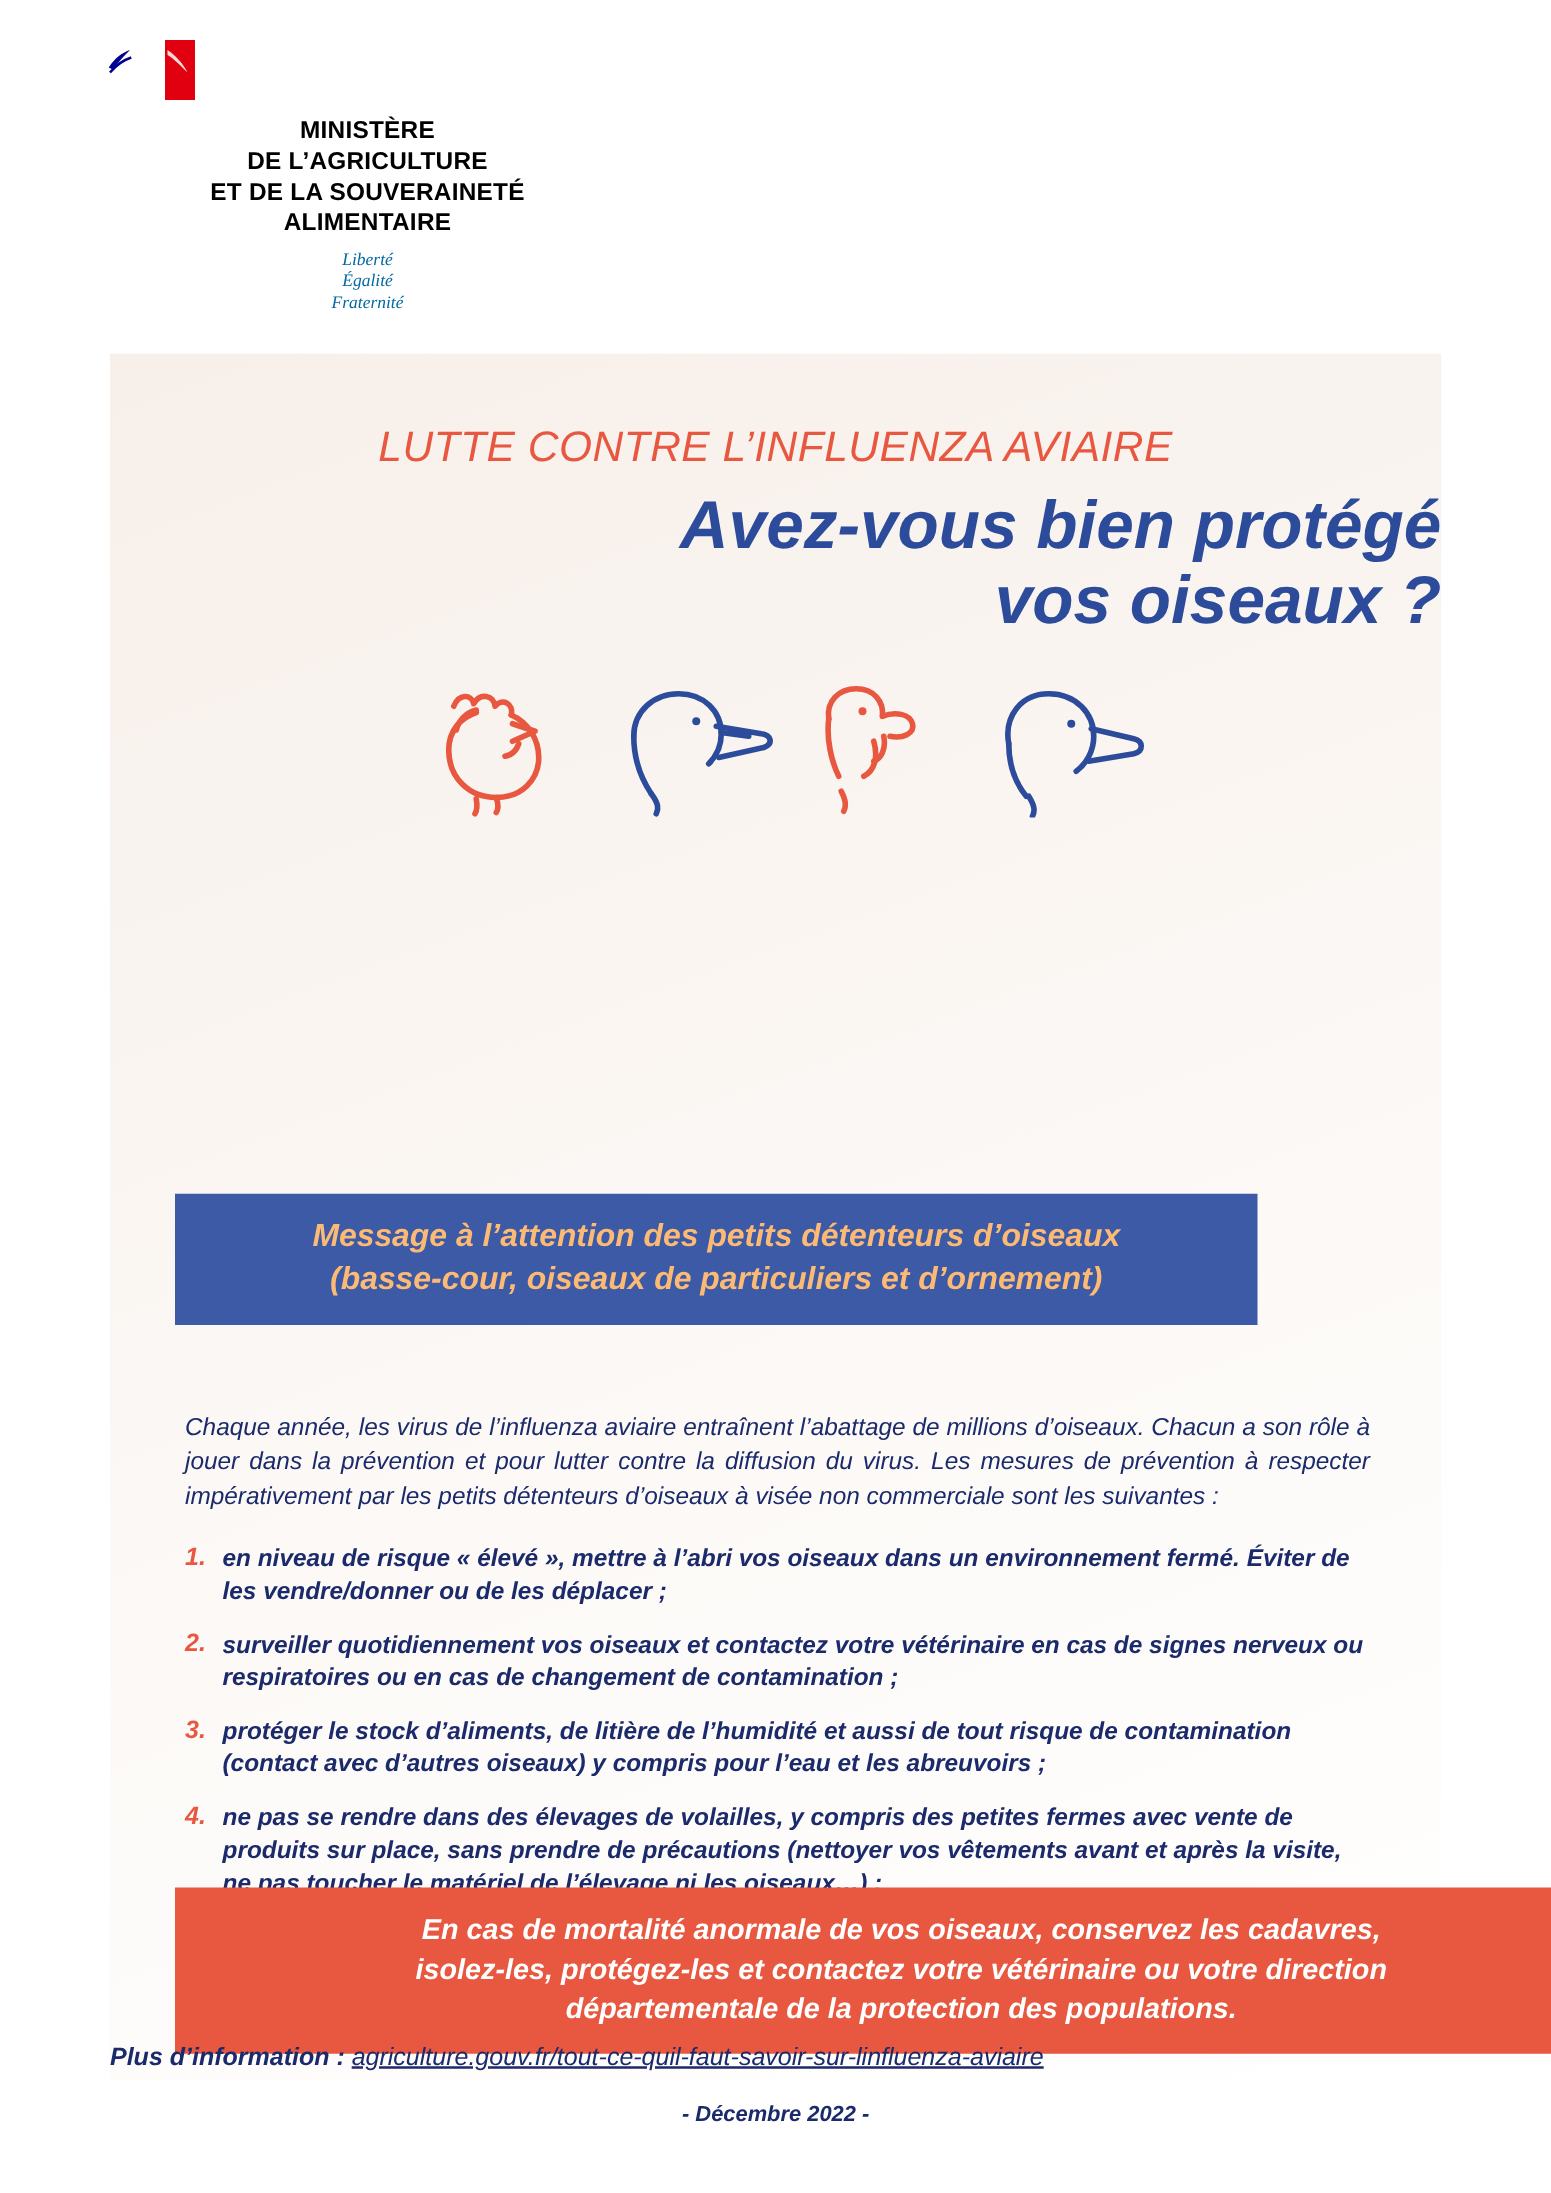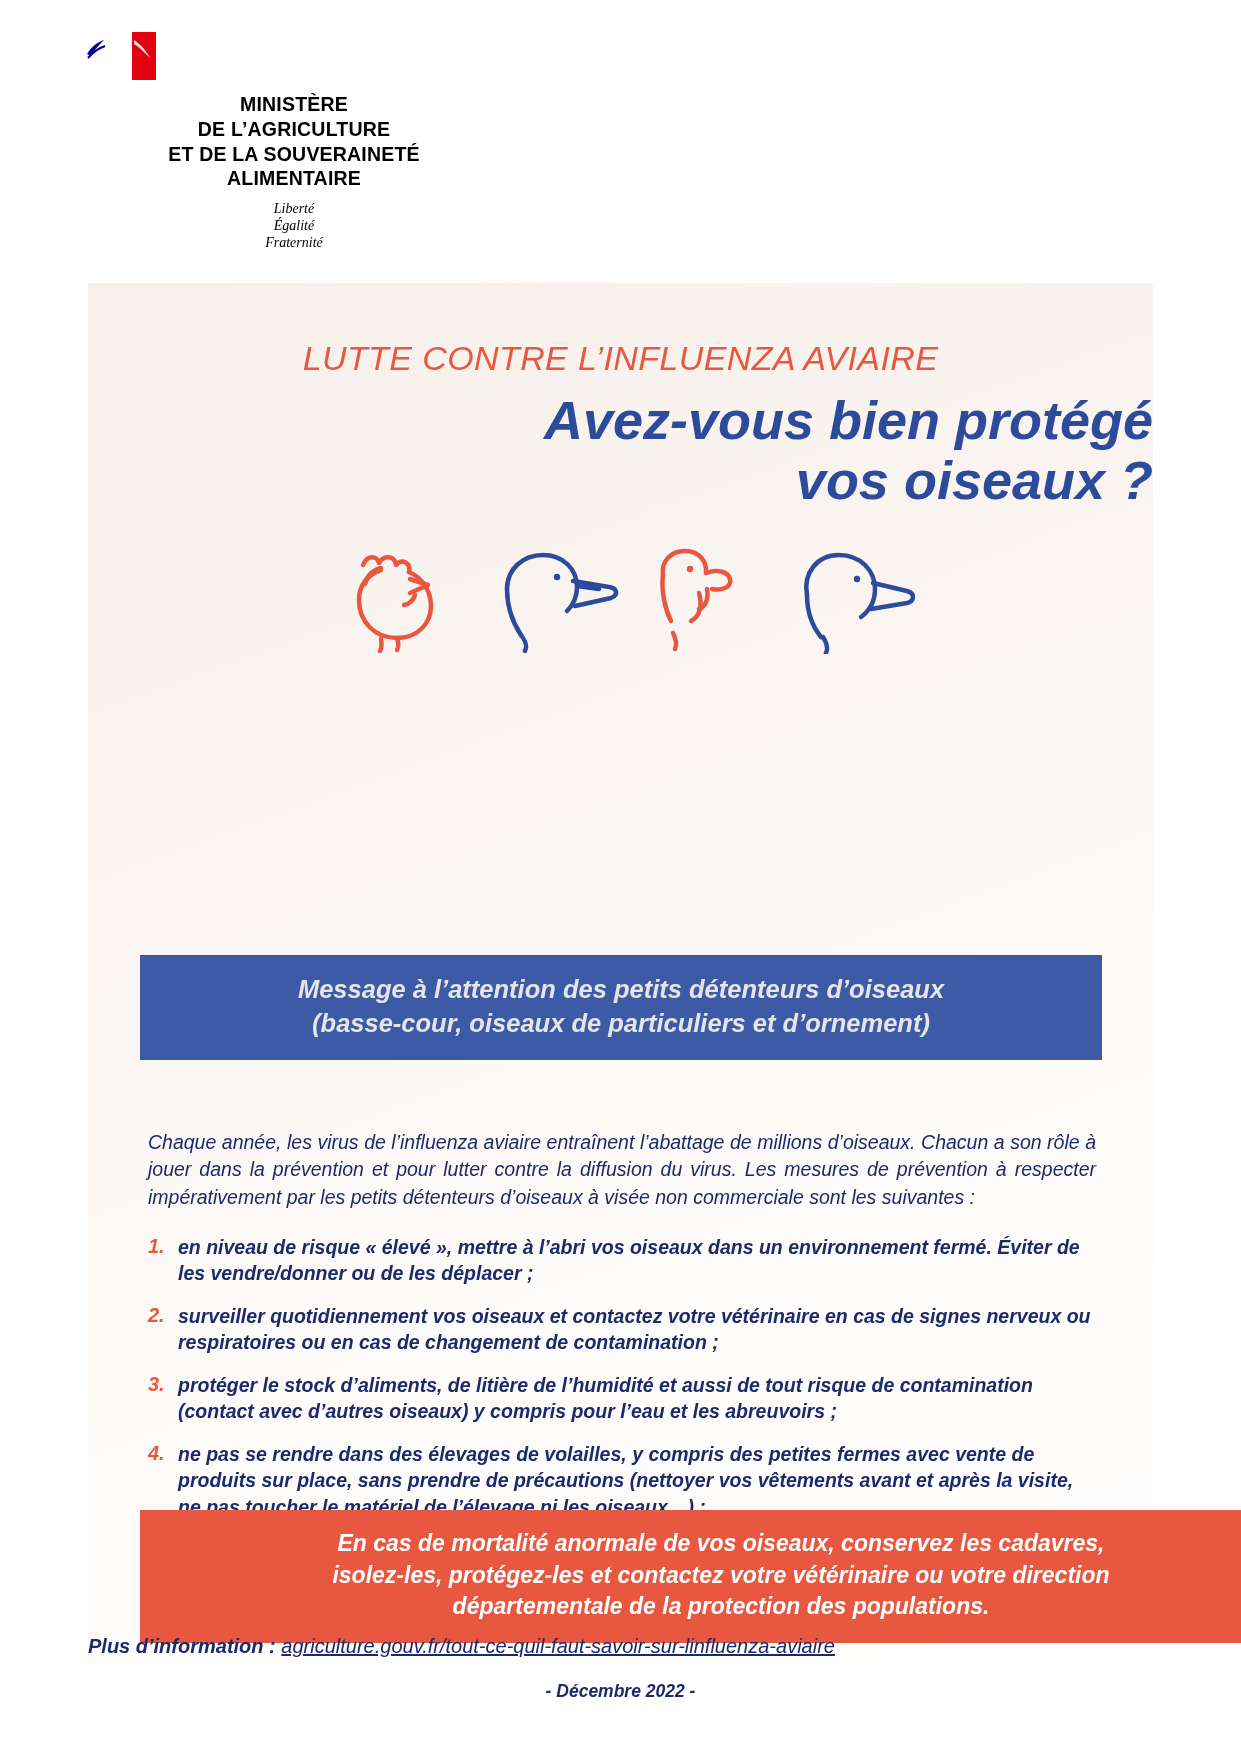--- a/index.html
+++ b/index.html
@@ -39,21 +39,21 @@
     color: #000000;
     text-transform: uppercase;
     white-space: pre-line;
   }
   .devise {
     margin-top: 9px;
     font-family: "Liberation Serif", serif;
     font-style: italic;
     font-size: 14px;
     line-height: 1.22;
-    color: #000000;
+    color: #0369a1;
     white-space: pre-line;
   }
 
   
   .poster {
     position: absolute;
     left: 88px;
     top: 283px;
     width: 1065px;
     height: 1381px;
@@ -89,23 +89,23 @@
   .birds {
     display: block;
     margin: 18px auto 0 auto;
   }
 
   
   .banner {
     position: absolute;
     left: 52px;
     top: 672px;
-    width: 962px;
+    width: 866px;
     background: #3c5aa6;
-    color: #e5e5e5;
+    color: #fdba74;
     text-align: center;
     font-size: 25.5px;
     font-weight: bold;
     line-height: 1.35;
     padding: 17px 10px 19px 10px;
     box-sizing: border-box;
     white-space: pre-line;
   }
 
   

